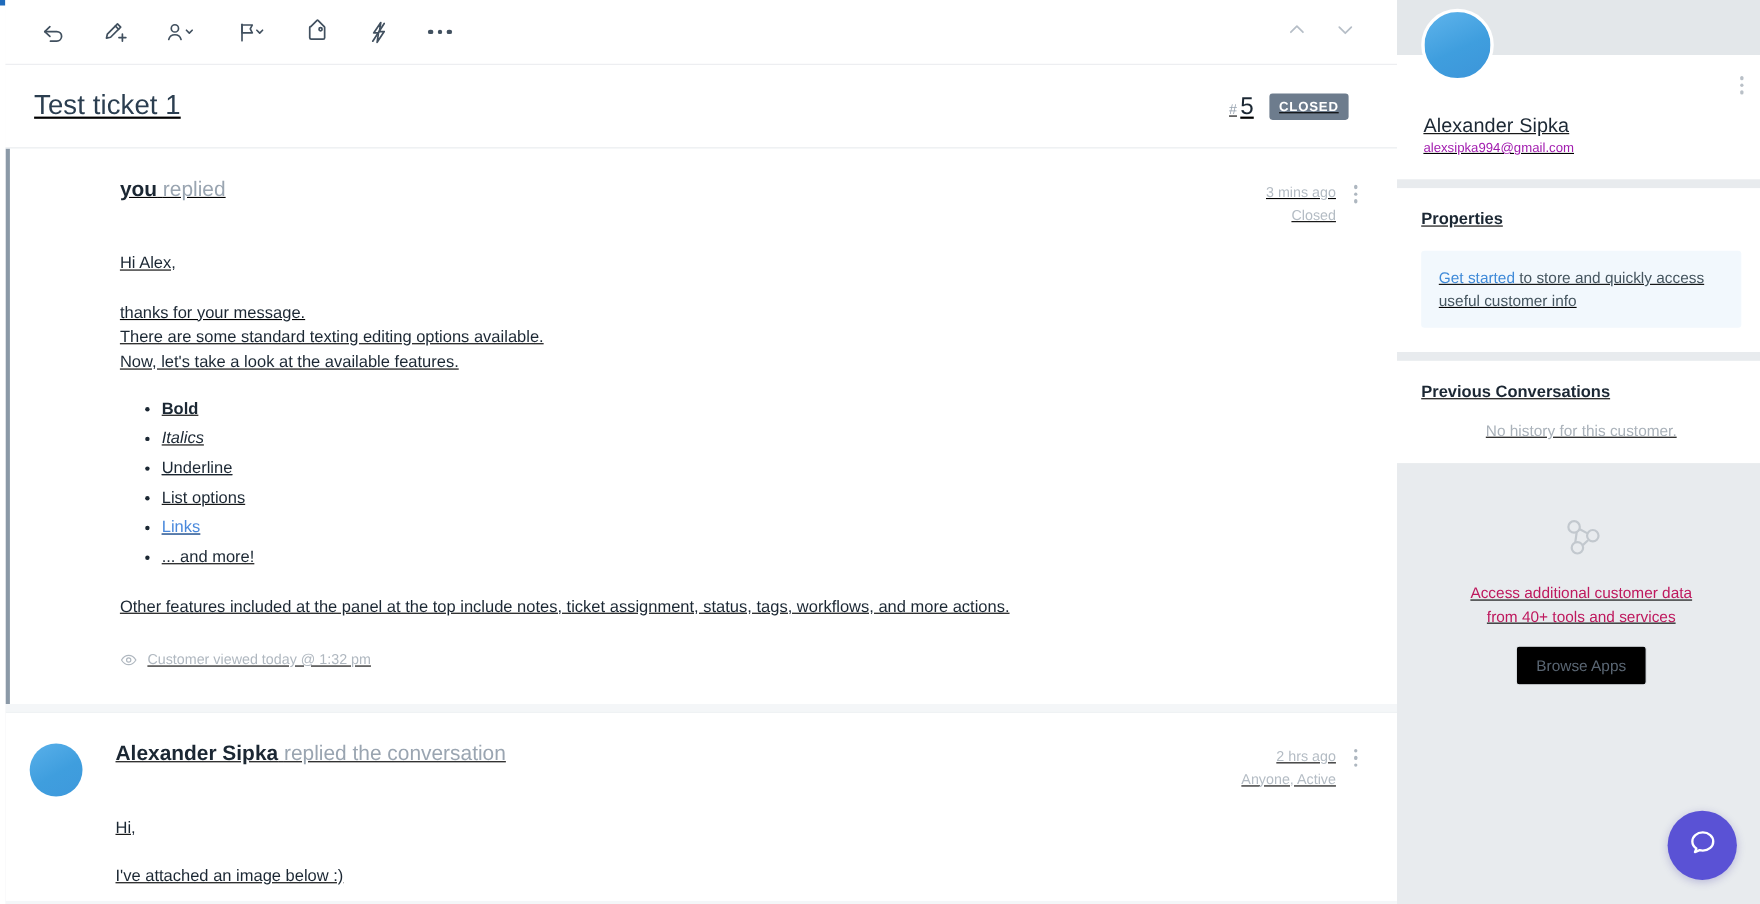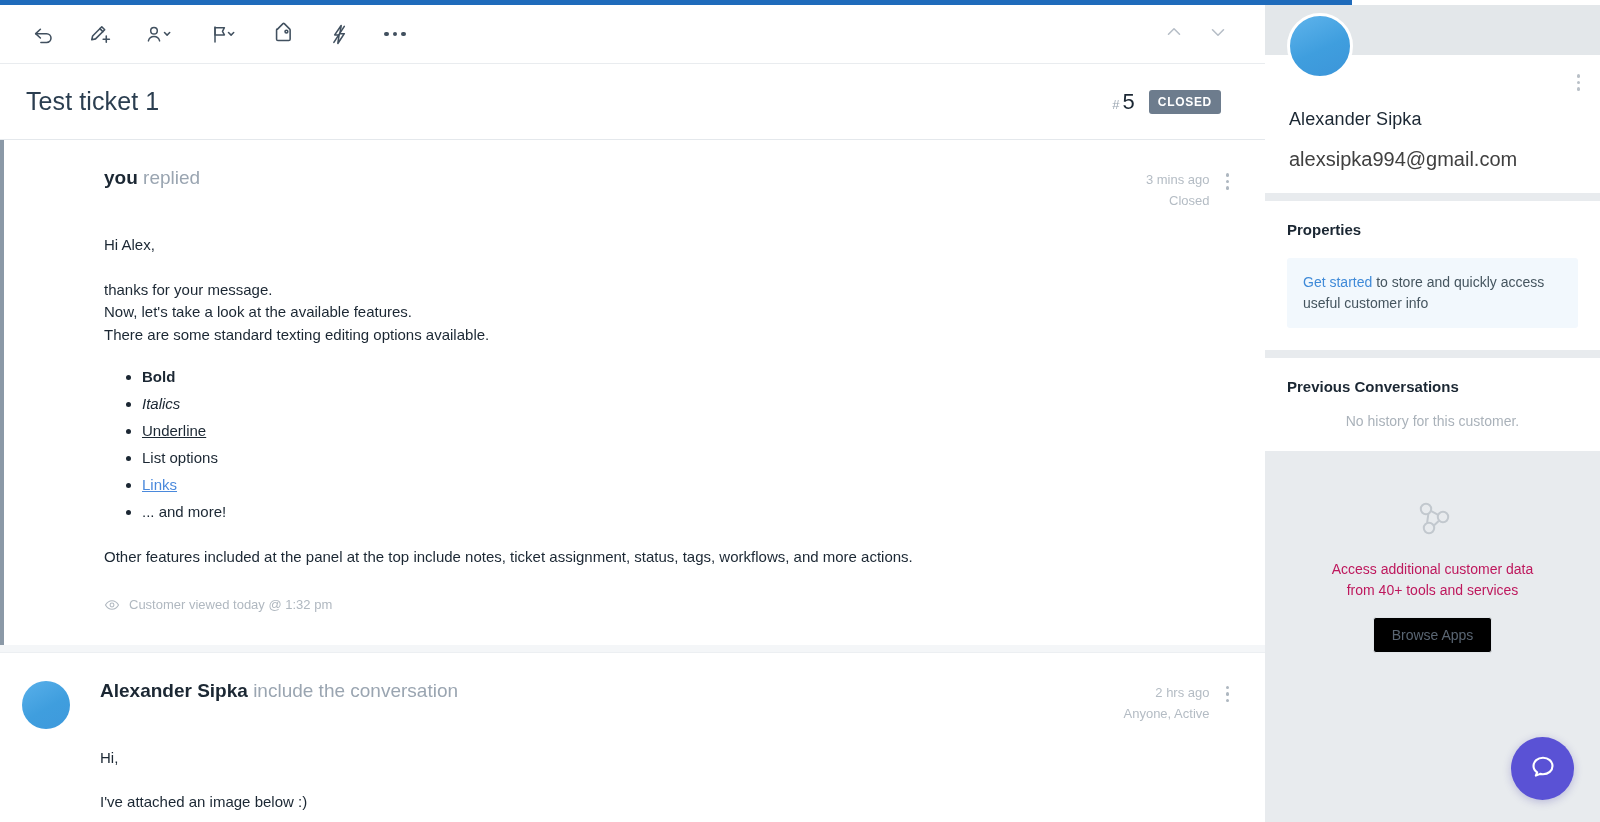--- a/index.html
+++ b/index.html
@@ -2,21 +2,21 @@
 <html><head>
 <meta charset="utf-8">
 <style>
   * { box-sizing: border-box; margin: 0; padding: 0; }
   html, body {
     width: 1600px; height: 822px;
     font-family: "Liberation Sans", sans-serif;
     background: #ffffff;
     overflow: hidden;
   }
-  .app { position: relative; width: 1352px; height: 822px; display: flex; flex-direction: column; }
+  .app { position: relative; width: 1352px; height: 822px; display: flex; flex-direction: row; text-decoration: underline; }
 
   
   .top-strip { height: 5px; width: 100%; background: #1f6bbb; flex: 0 0 5px; }
 
   .body-row { display: flex; flex: 1 1 auto; min-height: 0; }
 
   
   .main-col {
     width: 1265px; flex: 0 0 1265px;
     display: flex; flex-direction: column;
@@ -134,21 +134,21 @@
     margin-top: -38px;
   }
   .cust-avatar {
     position: absolute; left: 22px; top: -42px;
     width: 66px; height: 66px; border-radius: 50%;
     background: linear-gradient(155deg, #5fb4ec 0%, #3f9ede 55%, #3c95d9 100%);
     border: 3px solid #fff;
   }
   .cust-dots { position: absolute; right: 16px; top: 16px; }
   .cust-name { margin-top: 34px; font-size: 18px; color: #1b2733; font-weight: 400; letter-spacing: .1px; }
-  .cust-email { margin-top: 18px; font-size: 20px; color: #404040; cursor: pointer; }
+  .cust-email { margin-top: 2px; font-size: 12px; color: #a21caf; cursor: pointer; }
 
   .panel {
     background: #fff; margin-top: 8px; padding: 20px 22px 22px 22px;
   }
   .panel-title { font-size: 15px; font-weight: 700; color: #1b2733; }
   .props-hint {
     margin-top: 20px; background: #f2f8fd;
     padding: 14px 16px; border-radius: 3px;
     font-size: 14px; line-height: 21px; color: #45555f;
   }
@@ -307,22 +307,22 @@
                     <i style="width:3.5px;height:3.5px;border-radius:50%;background:#aeb7c0;display:block;"></i>
                   </span>
                 </div>
               </div>
             </div>
 
             <div class="msg-body">
               <p>Hi Alex,</p>
               <div class="lines">
                 <div>thanks for your message.</div>
+                <div>There are some standard texting editing options available.</div>
                 <div>Now, let's take a look at the available features.</div>
-                <div>There are some standard texting editing options available.</div>
               </div>
               <ul>
                 <li><span class="li-bold">Bold</span></li>
                 <li><span class="li-italic">Italics</span></li>
                 <li><span class="li-underline">Underline</span></li>
                 <li><span>List options</span></li>
                 <li><span class="li-link">Links</span></li>
                 <li><span>... and more!</span></li>
               </ul>
               <p class="tight">Other features included at the panel at the top include notes, ticket assignment, status, tags, workflows, and more actions.</p>
@@ -339,21 +339,21 @@
             </div>
           </div>
         </div>
 
         <div class="msg second">
           <div class="msg-inner">
             <div class="avatar"></div>
             <div class="msg-head">
               <div class="msg-who">
                 <span class="who-name">Alexander Sipka</span>
-                <span class="who-action">include the conversation</span>
+                <span class="who-action">replied the conversation</span>
               </div>
               <div class="msg-right">
                 <div class="msg-times">
                   <div class="msg-time">2 hrs ago</div>
                   <div class="msg-sub">Anyone, Active</div>
                 </div>
                 <div class="dots-v">
                   <span style="display:flex;flex-direction:column;gap:3px;">
                     <i style="width:3.5px;height:3.5px;border-radius:50%;background:#aeb7c0;display:block;"></i>
                     <i style="width:3.5px;height:3.5px;border-radius:50%;background:#aeb7c0;display:block;"></i>

